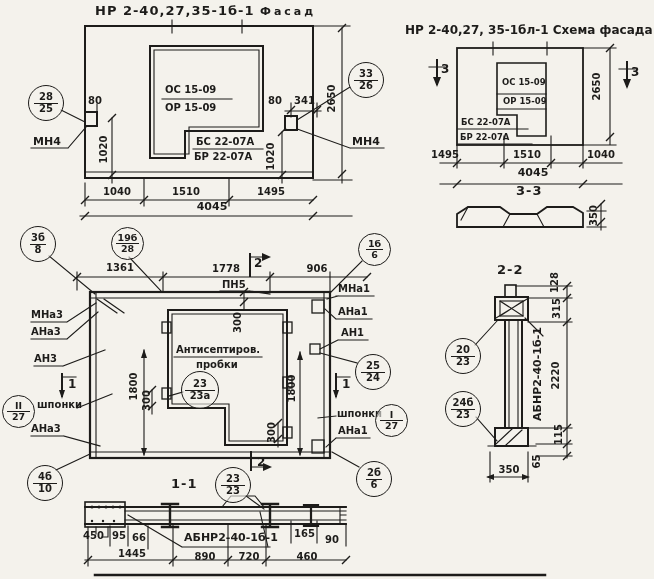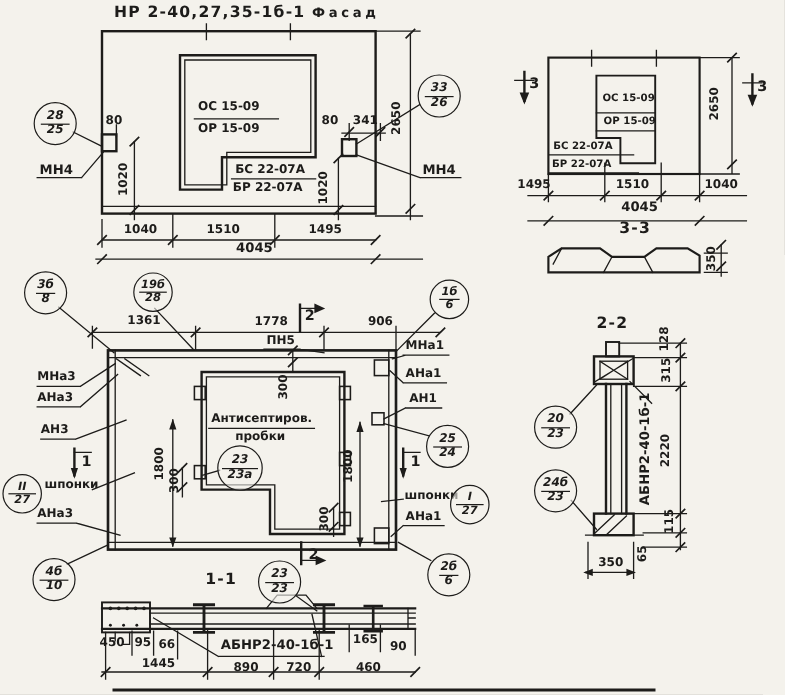--- a/index.html
+++ b/index.html
@@ -9,21 +9,21 @@
   .lbl{position:absolute;font-weight:bold;font-size:10px;line-height:1.1;white-space:nowrap;color:#1d1c1a;}
   .c{text-align:center;}
   .rot{transform:rotate(-90deg);text-align:center;}
   .t13{font-size:13px;letter-spacing:1px;}
   .t12{font-size:12px;}
   .t11{font-size:11px;}
   .t9{font-size:8.5px;}
   .sp{letter-spacing:3px;font-size:11px;}
   .co{position:absolute;width:34px;height:34px;border:1.7px solid #1d1c1a;border-radius:50%;
       display:flex;flex-direction:column;align-items:center;justify-content:center;
-      font-weight:bold;font-size:10px;line-height:1.05;background:rgba(244,242,236,.6);font-style:italic;}
+      font-weight:bold;font-size:10px;line-height:1.05;background:rgba(244,242,236,.6);}
   .co .b{border-top:1.4px solid #1d1c1a;padding:0 5px;}
   .co.sm{width:31px;height:31px;font-size:9.5px;}
 </style>
 </head>
 <body>
 
 <div class="stage">
 
 <svg width="654" height="579" viewBox="0 0 654 579">
 
@@ -171,20 +171,21 @@
 <div class="lbl" style="left:268px;top:95px">80</div>
 <div class="lbl" style="left:294px;top:95px">341</div>
 <div class="lbl rot" style="left:81px;top:144px;width:44px">1020</div>
 <div class="lbl rot" style="left:248px;top:151px;width:44px">1020</div>
 <div class="lbl rot" style="left:309px;top:93px;width:44px">2650</div>
 <div class="lbl c" style="left:100px;top:186px;width:34px">1040</div>
 <div class="lbl c" style="left:169px;top:186px;width:34px">1510</div>
 <div class="lbl c" style="left:254px;top:186px;width:34px">1495</div>
 <div class="lbl c t11" style="left:190px;top:201px;width:44px">4045</div>
 
+<div class="lbl t12" style="left:405px;top:24px"><span>НР 2-40,27, 35-1бл-1</span> <span>Схема фасада</span></div>
 <div class="lbl t9" style="left:502px;top:78px">ОС 15-09</div>
 <div class="lbl t9" style="left:503px;top:97px">ОР 15-09</div>
 <div class="lbl t9" style="left:461px;top:118px">БС 22-07А</div>
 <div class="lbl t9" style="left:460px;top:133px">БР 22-07А</div>
 <div class="lbl t12" style="left:441px;top:63px">3</div>
 <div class="lbl t12" style="left:631px;top:66px">3</div>
 <div class="lbl rot" style="left:574px;top:81px;width:44px">2650</div>
 <div class="lbl c" style="left:428px;top:149px;width:34px">1495</div>
 <div class="lbl c" style="left:510px;top:149px;width:34px">1510</div>
 <div class="lbl c" style="left:584px;top:149px;width:34px">1040</div>

